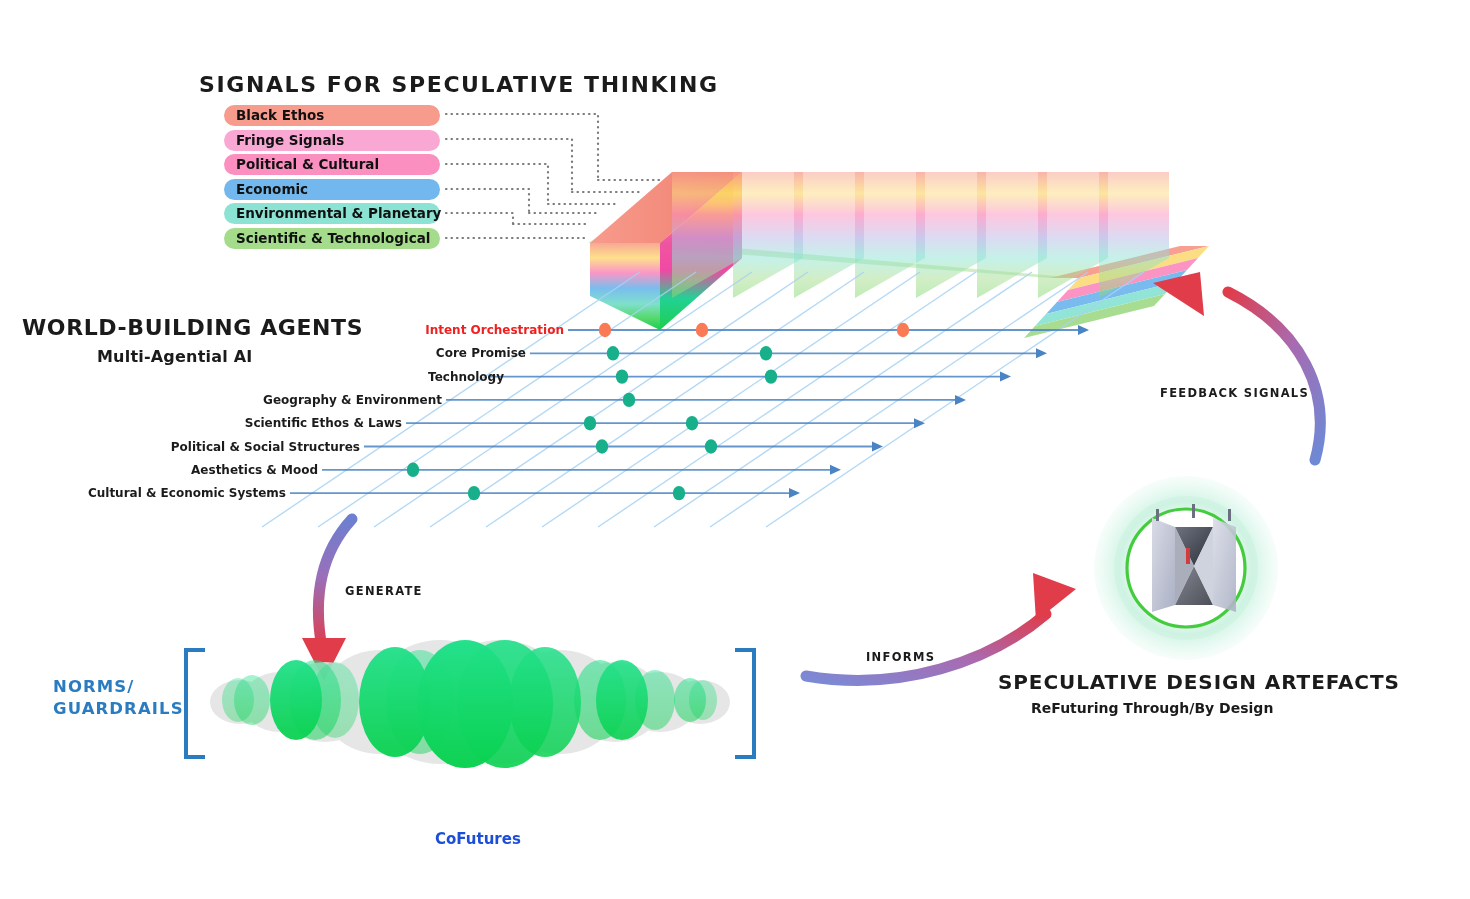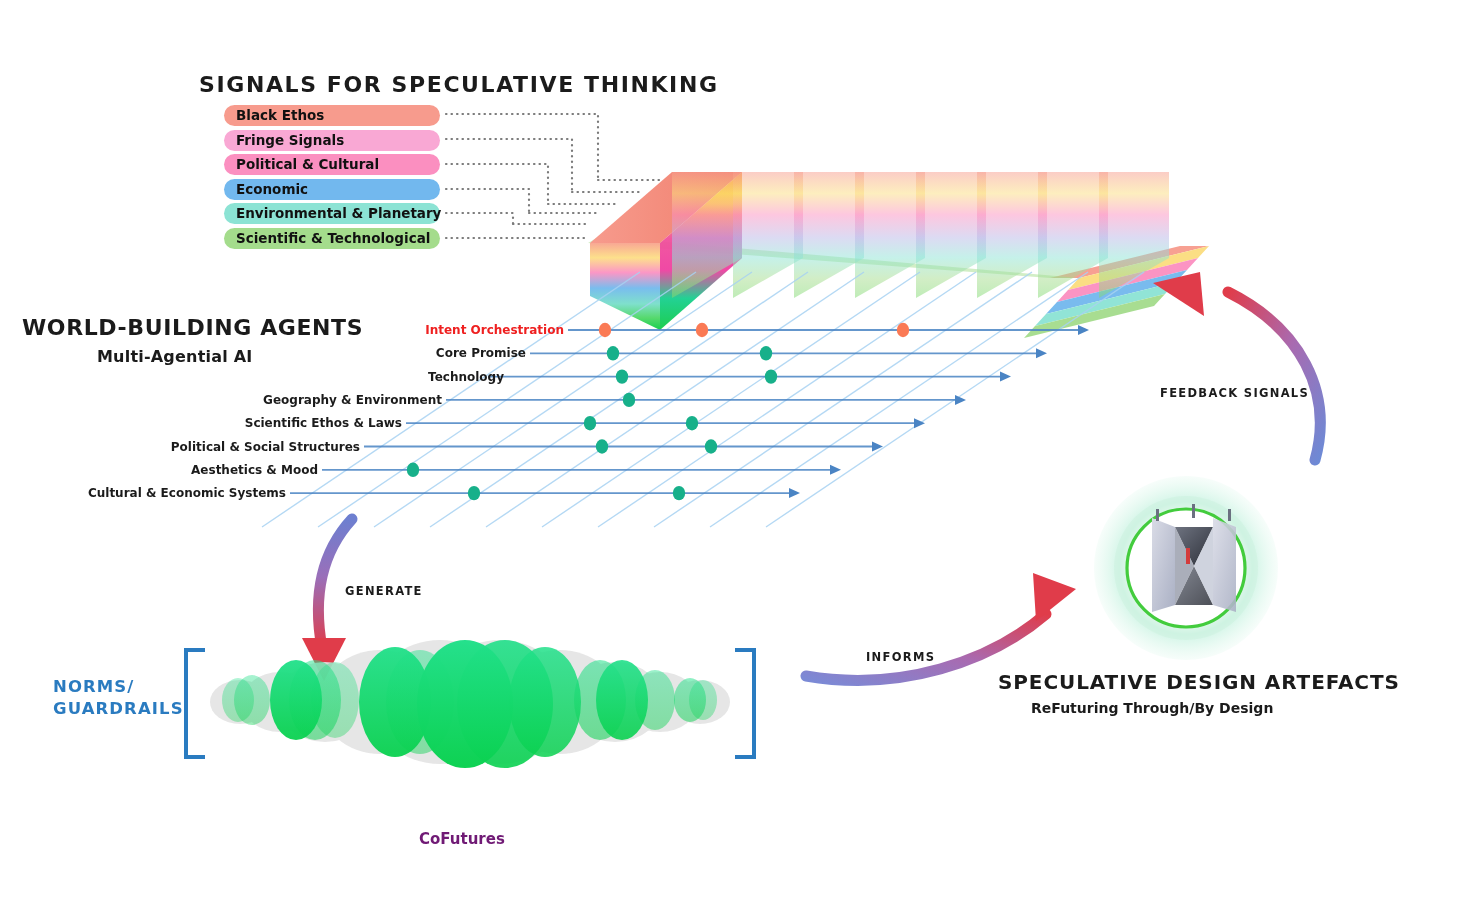--- a/index.html
+++ b/index.html
@@ -12,21 +12,21 @@
 
   
   .h-signals{left:199px;top:72px;font-size:22px;font-weight:700;
              letter-spacing:1.6px;color:#1b1b1b;}
   .h-agents{left:22px;top:315px;font-size:22px;font-weight:700;
             letter-spacing:.6px;color:#1b1b1b;}
   .sub-agents{left:97px;top:347px;font-size:16px;font-weight:700;
               letter-spacing:.2px;color:#1b1b1b;}
   .h-fwm{left:326px;top:806px;font-size:22px;font-weight:700;
          letter-spacing:1.1px;color:#1b1b1b;}
-  .sub-fwm{left:419px;top:830px;font-size:15px;font-weight:700;color:#701a75;}
+  .sub-fwm{left:435px;top:830px;font-size:15px;font-weight:700;color:#1d4ed8;}
   .h-sda{left:998px;top:670px;font-size:20px;font-weight:700;
          letter-spacing:.9px;color:#1b1b1b;}
   .sub-sda{left:1031px;top:700px;font-size:14px;font-weight:700;color:#1b1b1b;}
 
   
   .pill{position:absolute;left:224px;height:21px;width:216px;border-radius:11px;
         font-size:13.5px;font-weight:700;color:#111;line-height:21px;
         padding-left:12px;box-sizing:border-box;}
 
   

